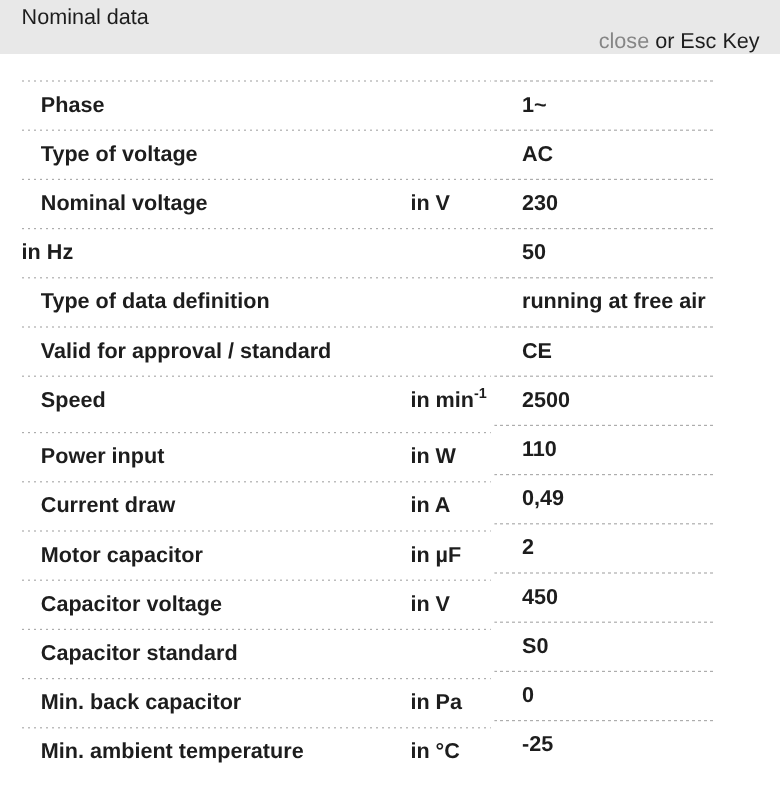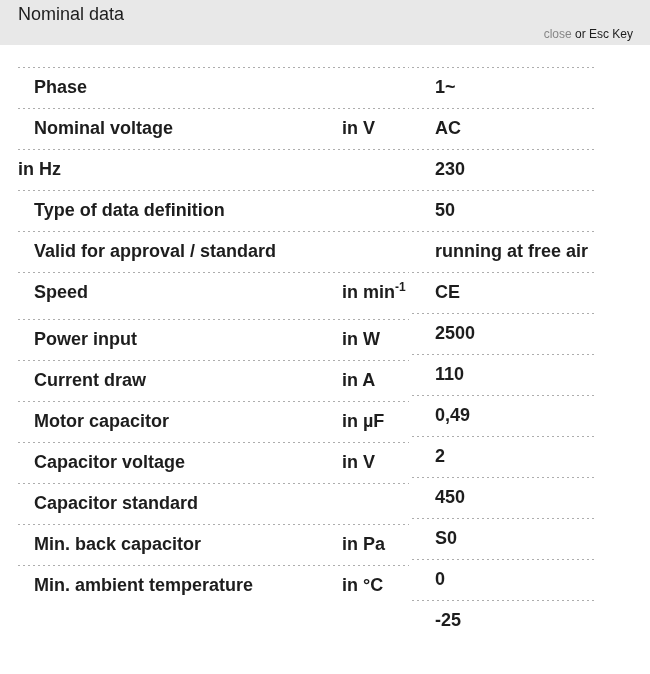--- a/index.html
+++ b/index.html
@@ -19,21 +19,21 @@
 
   
   .header{
     position:absolute;top:0;left:0;width:650px;height:45px;
     background:var(--header-bg);
     display:flex;align-items:center;justify-content:space-between;
     box-sizing:border-box;padding:0 17px 17px 18px;
     font-size:18px;
   }
   .header .title{color:var(--text);}
-  .header .close-area{font-size:12px;color:var(--text);margin-top:40px;}
+  .header .close-area{font-size:18px;color:var(--text);margin-top:40px;}
   .header .close-link{color:var(--close);cursor:pointer;text-decoration:none;}
 
   
   .col{position:absolute;top:67px;font-weight:bold;}
   .col-left{left:18px;width:391px;}
   .col-right{left:412px;width:184px;}
 
   .lrow,.rrow{
     box-sizing:border-box;
     height:41px;
@@ -63,20 +63,24 @@
 <div class="window">
 
   <div class="header">
     <span class="title">Nominal data</span>
     <span class="close-area"><span class="close-link">close</span><span> or Esc Key</span></span>
   </div>
 
   <div class="col col-left" id="left-col">
       <div class="lrow">
       <span class="lbl">Phase</span>
+      <span class="unit"><span></span></span>
+    </div>
+      <div class="lrow">
+      <span class="lbl">Type of voltage</span>
       <span class="unit"><span></span></span>
     </div>
       <div class="lrow">
       <span class="lbl">Nominal voltage</span>
       <span class="unit"><span>in V</span></span>
     </div>
       <div class="lrow">
       <span class="unit"><span>in Hz</span></span>
     </div>
       <div class="lrow">

